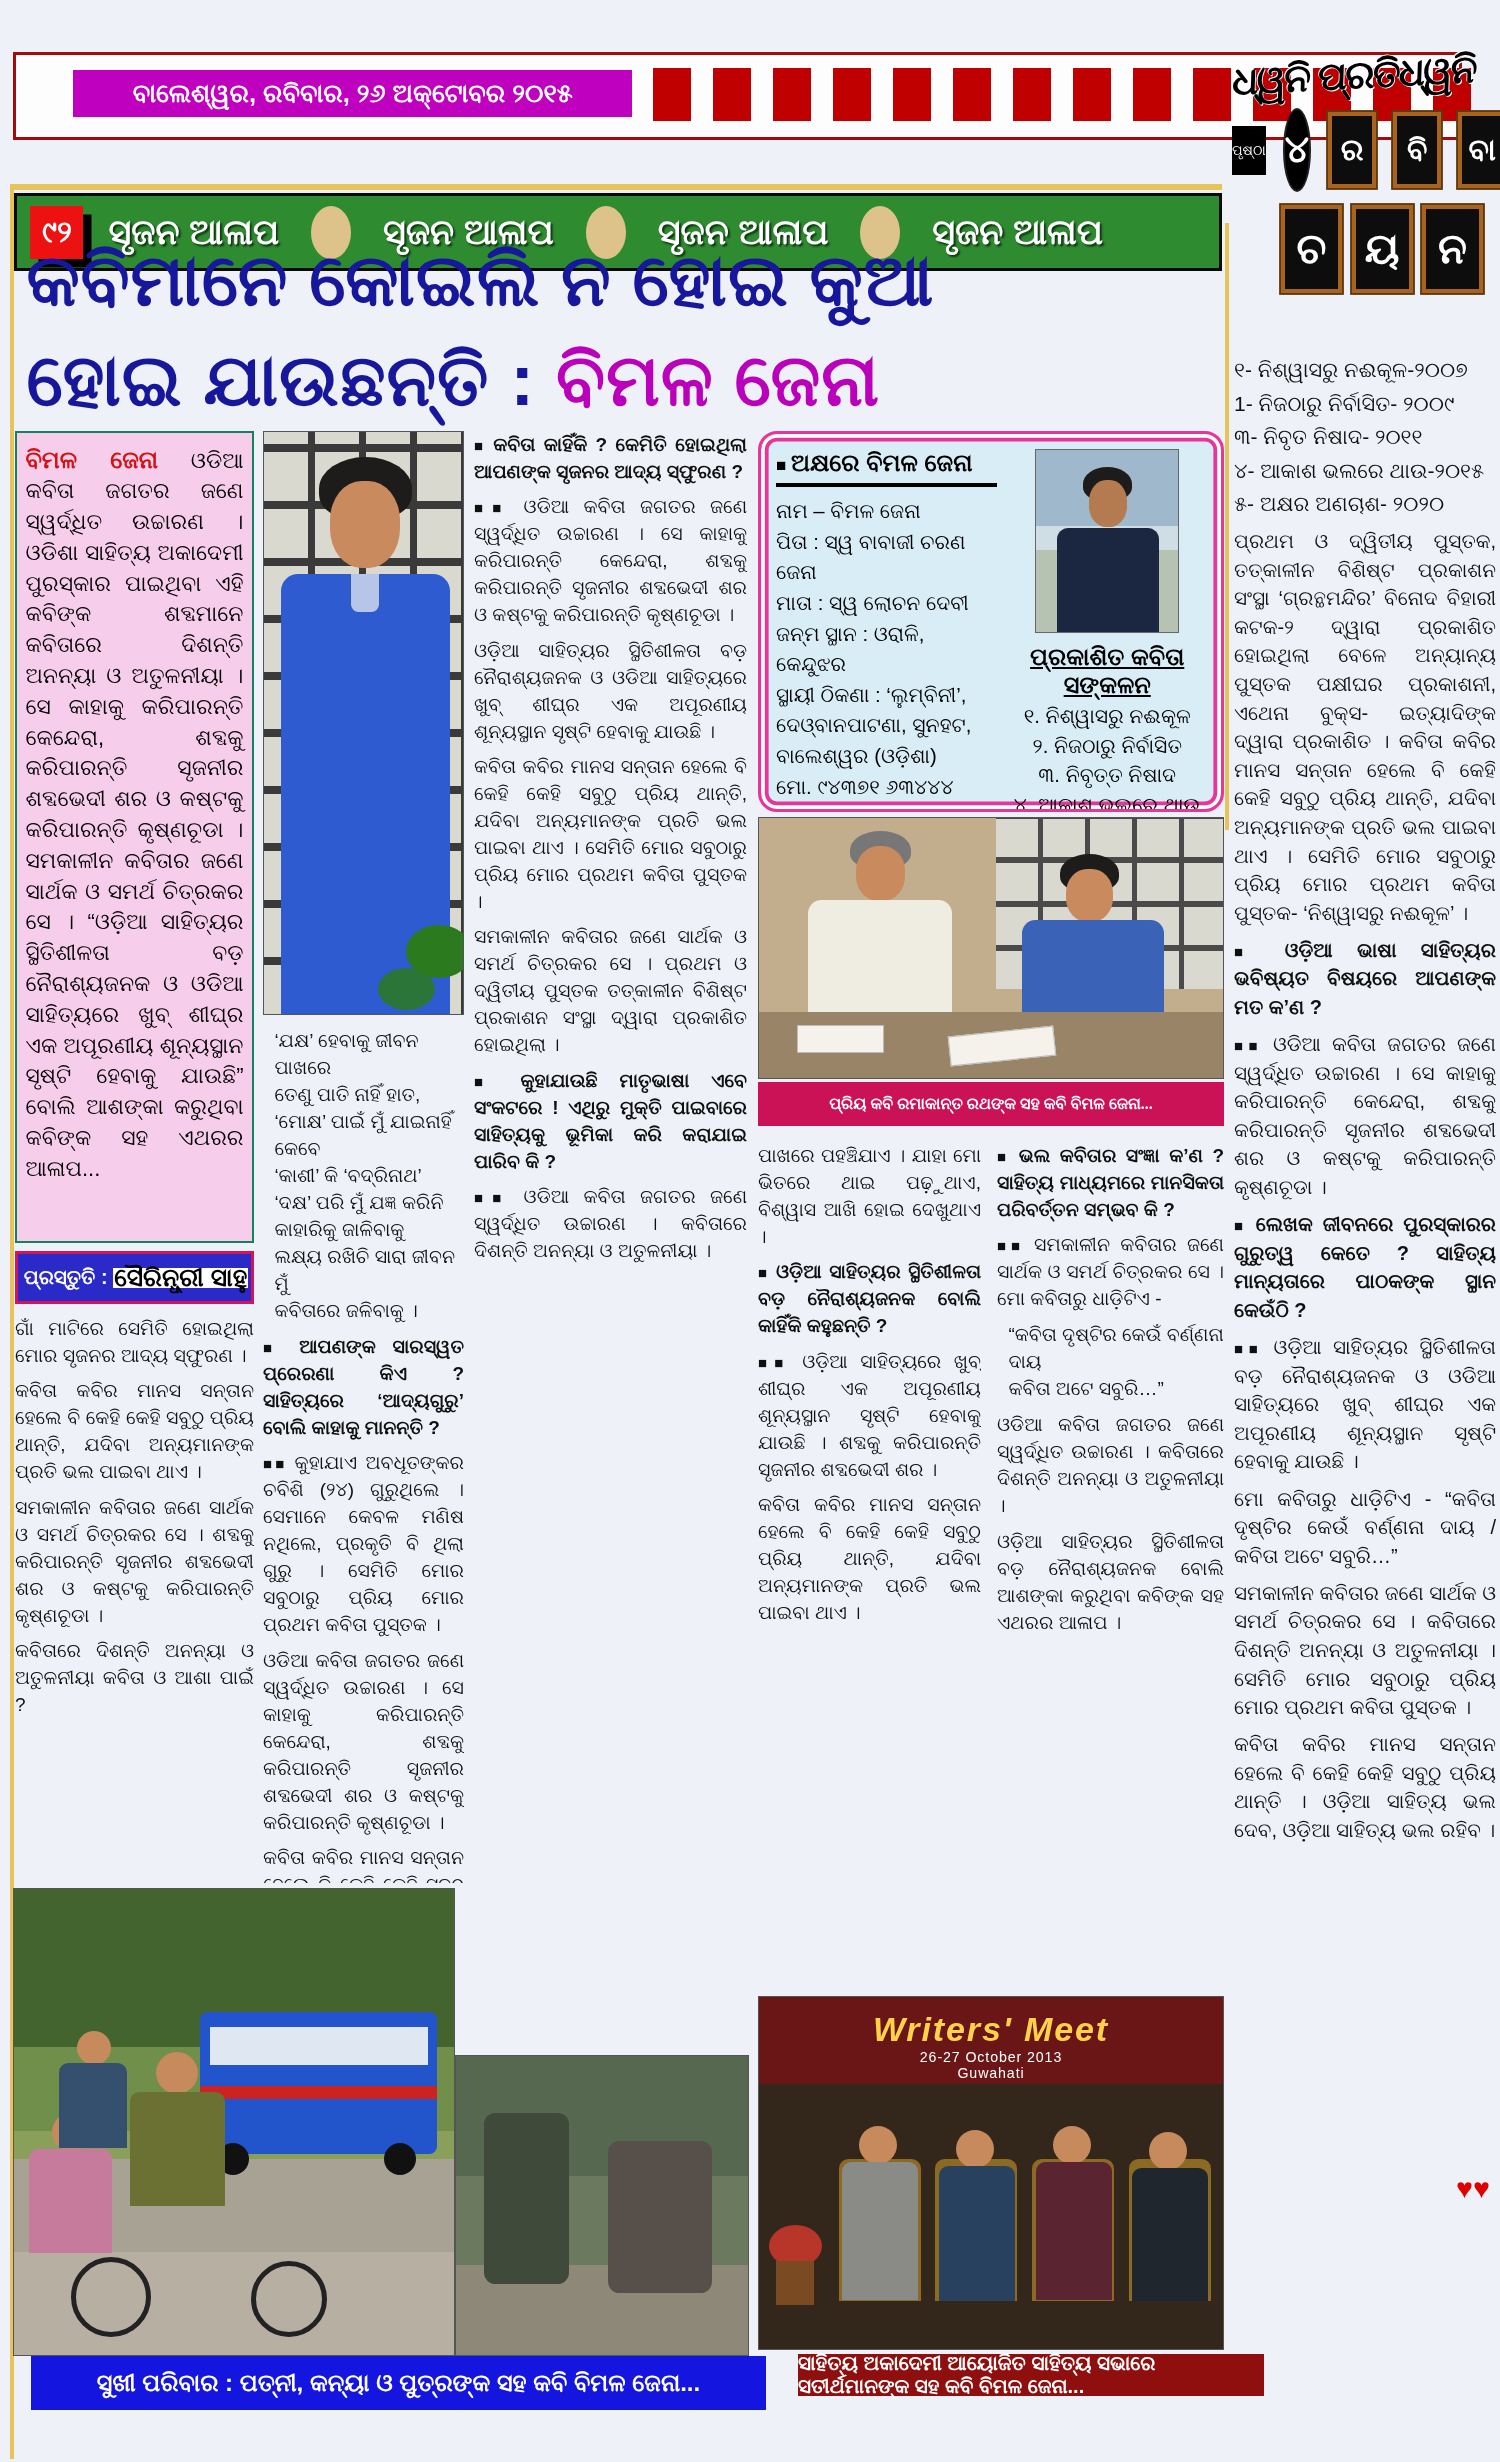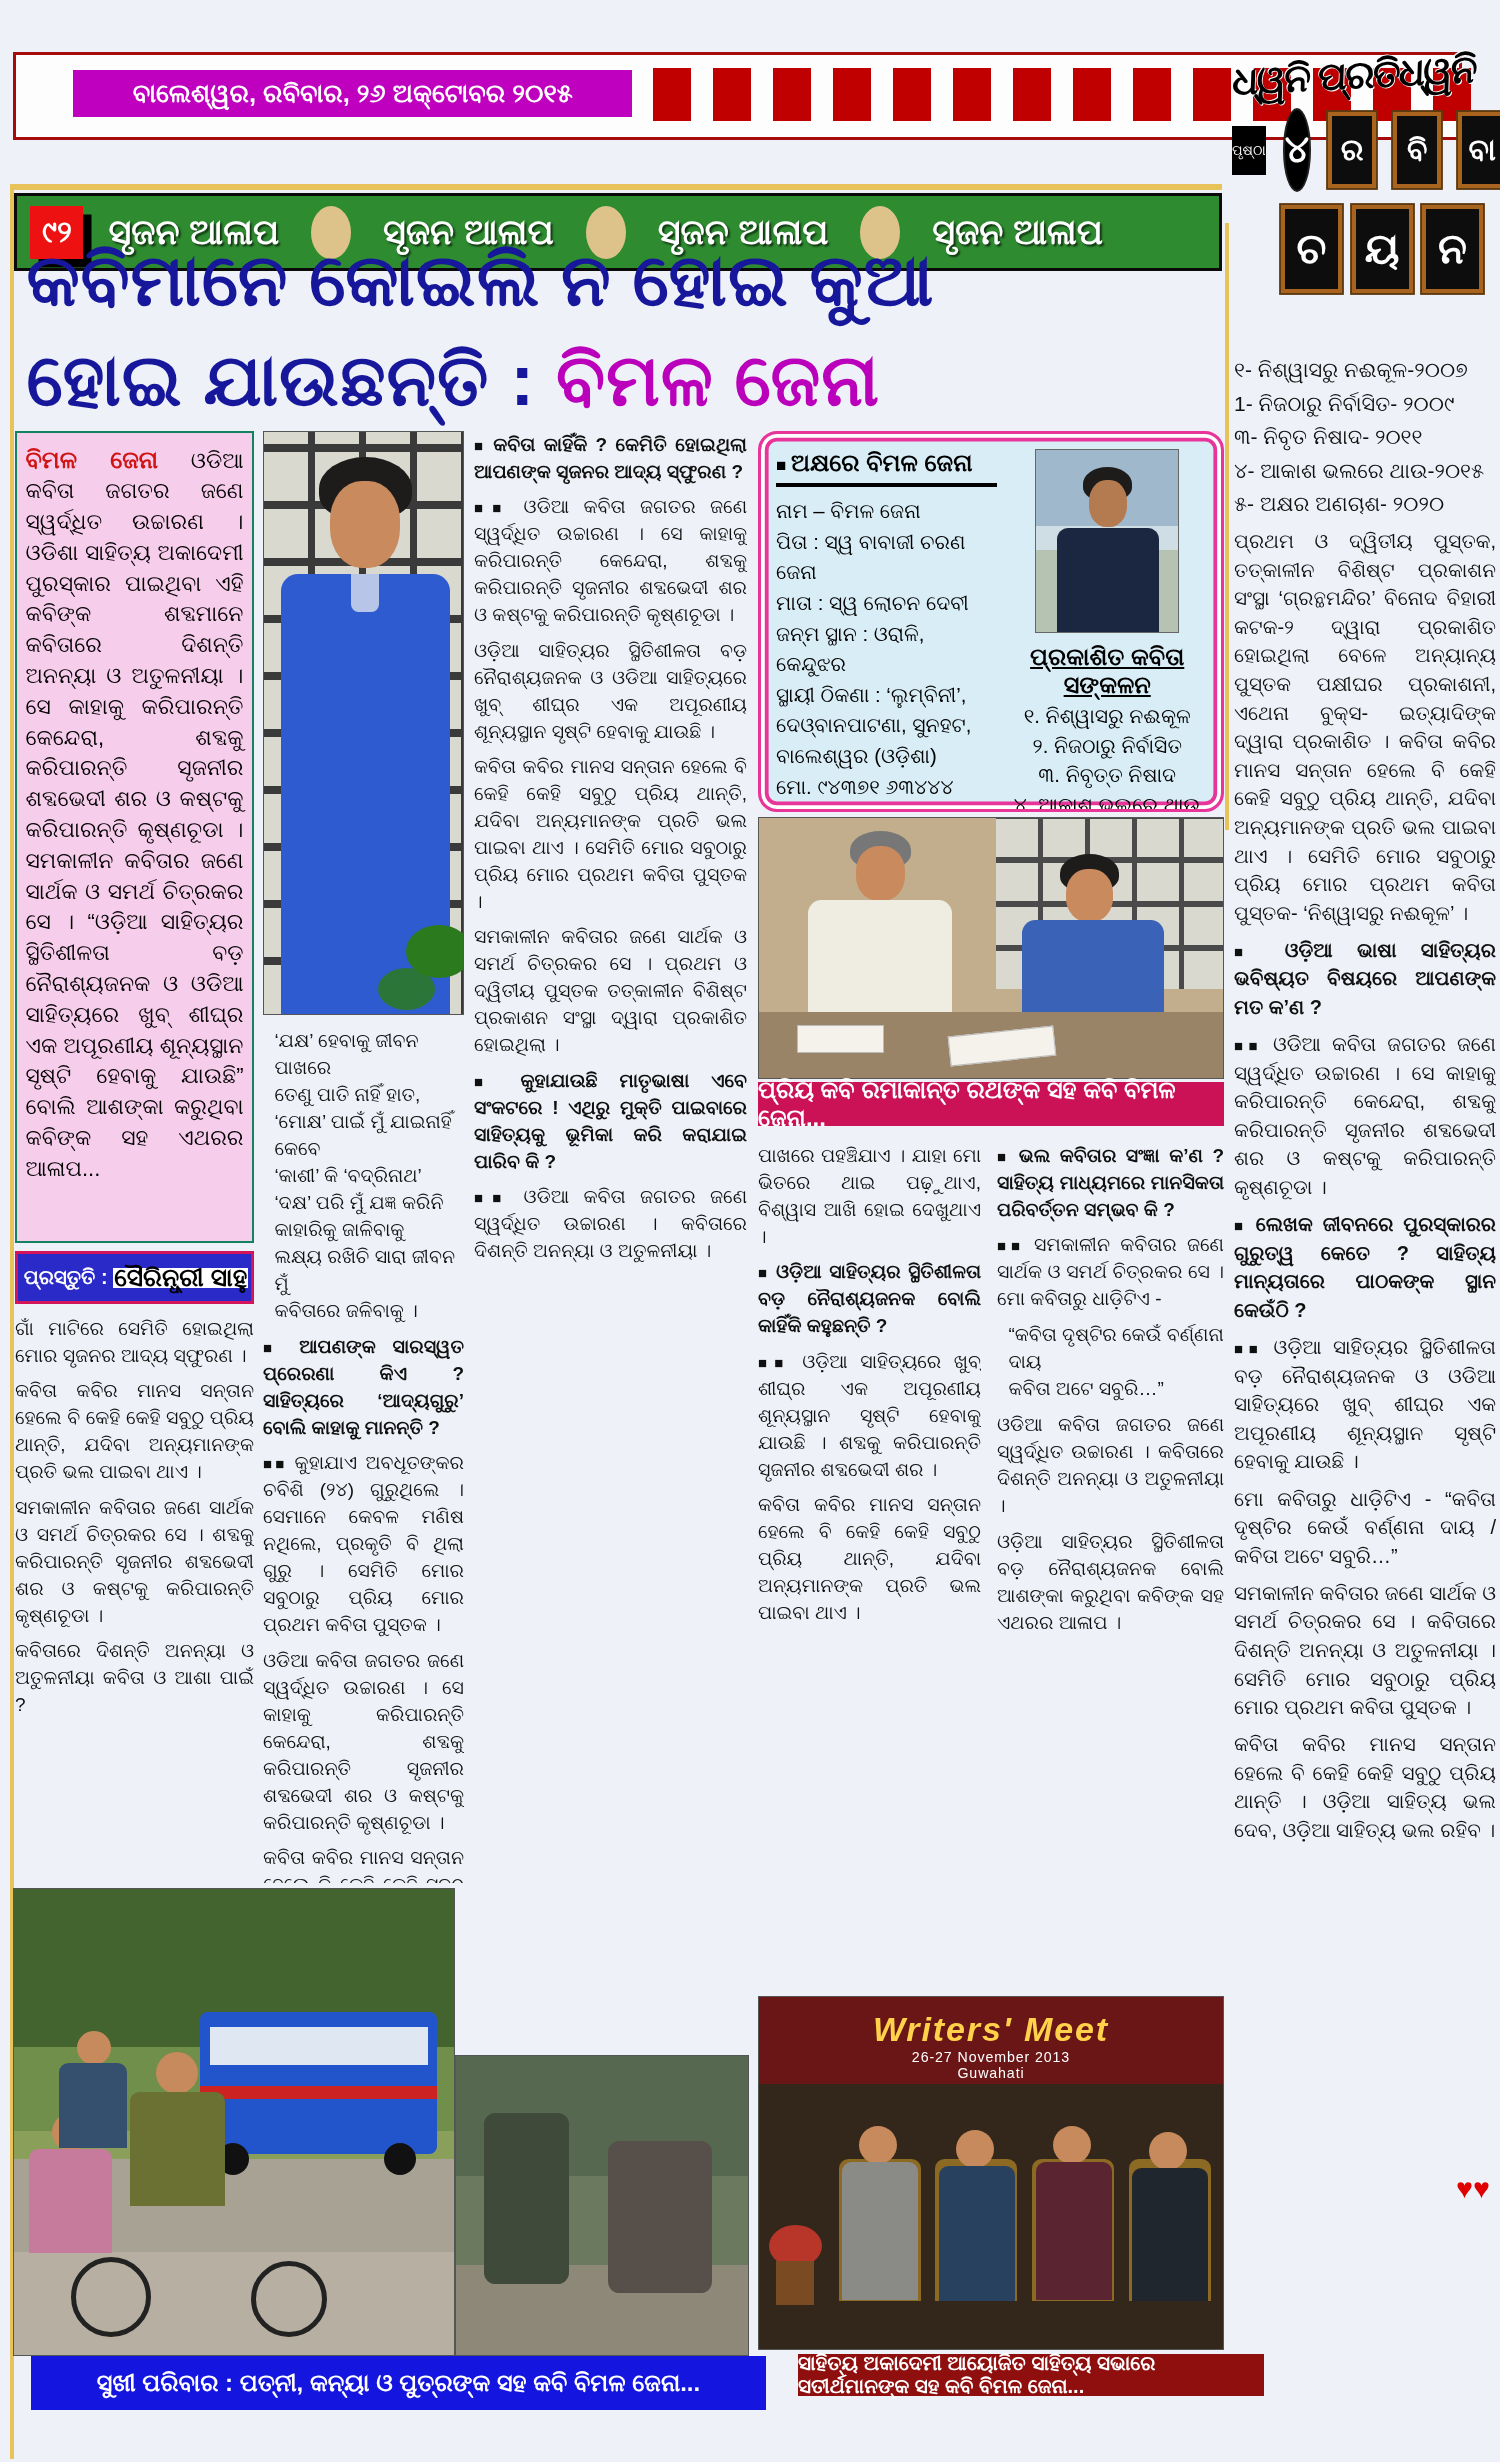--- a/index.html
+++ b/index.html
@@ -89,21 +89,21 @@
   .ph-meet{left:758px;top:1996px;width:466px;height:354px;background:#33271b;}
   .meet-banner{position:absolute;left:0;top:0;width:100%;height:87px;background:#6b1616;color:#ffd24a;
                text-align:center;overflow:hidden;}
   .meet-title{font-style:italic;font-weight:bold;font-size:34px;letter-spacing:1.9px;margin-top:13px;}
   .meet-sub{color:#fff;font-size:14.2px;letter-spacing:0.9px;}
   .chairrow{position:absolute;left:0;top:114px;width:100%;height:190px;}
   .chair{position:absolute;bottom:0;width:82px;height:142px;background:#8c6a24;border-radius:9.5px 9.5px 0 0;}
   .flower{position:absolute;background:#b8352a;border-radius:50%;}
   
   .cap{position:absolute;color:#fff;font-weight:bold;display:flex;align-items:center;justify-content:center;}
-  .cap-desk{left:758px;top:1082px;width:466px;height:44px;background:#cc1257;font-size:24px;}
+  .cap-desk{left:758px;top:1082px;width:466px;height:44px;background:#cc1257;font-size:16px;font-family:Liberation Serif, serif;}
   .cap-family{left:31px;top:2356px;width:735px;height:54px;background:#1515e0;font-size:24px;}
   .cap-meet{left:758px;top:2354px;width:466px;height:42px;background:#8f0f0f;font-size:20px;margin-left:40px;}
   
   .biobox{position:absolute;left:758px;top:431px;width:466px;height:381px;background:#d9edf6;
           border:3.8px solid #e8359a;border-radius:19px;
           box-shadow:inset 0 0 0 3.8px #fff,inset 0 0 0 7.6px #e8359a;
           box-sizing:border-box;display:flex;padding:15px 11.4px 9.5px 15px;overflow:hidden;}
   .bio-left{flex:1.08;padding-right:7.6px;}
   .bio-title{font-weight:bold;font-size:24px;border-bottom:4.7px solid #000;padding-bottom:5.7px;margin-bottom:9.5px;}
   .bio-title::before{content:"■ ";font-size:17px;}
@@ -330,21 +330,21 @@
   </div>
   <div class="photo ph-family-ext">
     <div class="shape" style="left:28.4px;top:57px;width:85px;height:171px;background:#3f4a3a;border-radius:11.4px;"></div>
     <div class="shape" style="left:152px;top:85px;width:104px;height:152px;background:#57504a;border-radius:11.4px;"></div>
   </div>
   <div class="cap cap-family">ସୁଖୀ ପରିବାର : ପତ୍ନୀ, କନ୍ୟା ଓ ପୁତ୍ରଙ୍କ ସହ କବି ବିମଳ ଜେନା...</div>
 
   <div class="photo ph-meet">
     <div class="meet-banner">
       <div class="meet-title">Writers' Meet</div>
-      <div class="meet-sub">26-27 November 2013</div>
+      <div class="meet-sub">26-27 October 2013</div>
       <div class="meet-sub">Guwahati</div>
     </div>
     <div class="chairrow">
       <div class="chair" style="left:80px;"></div>
       <div class="chair" style="left:176px;"></div>
       <div class="chair" style="left:273px;"></div>
       <div class="chair" style="left:370px;"></div>
       <div class="person">
         <div class="head" style="left:100px;top:15px;width:38px;height:38px;"></div>
         <div class="body" style="left:83px;top:51px;width:76px;height:138px;background:#8a8a86;"></div>

